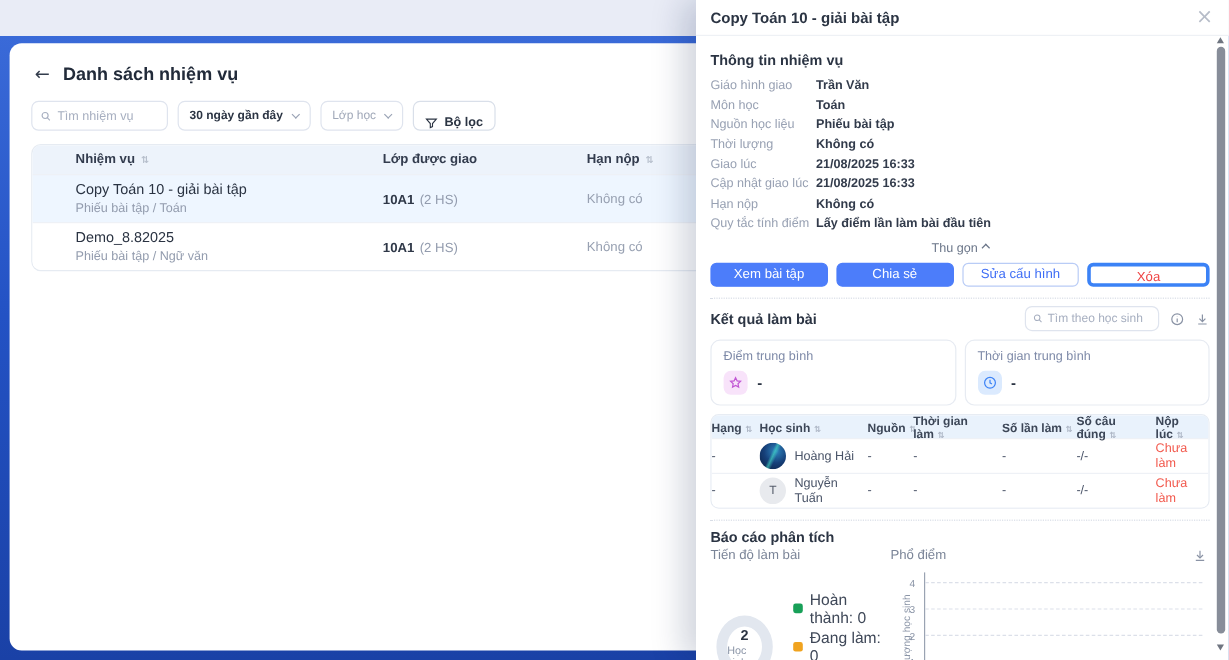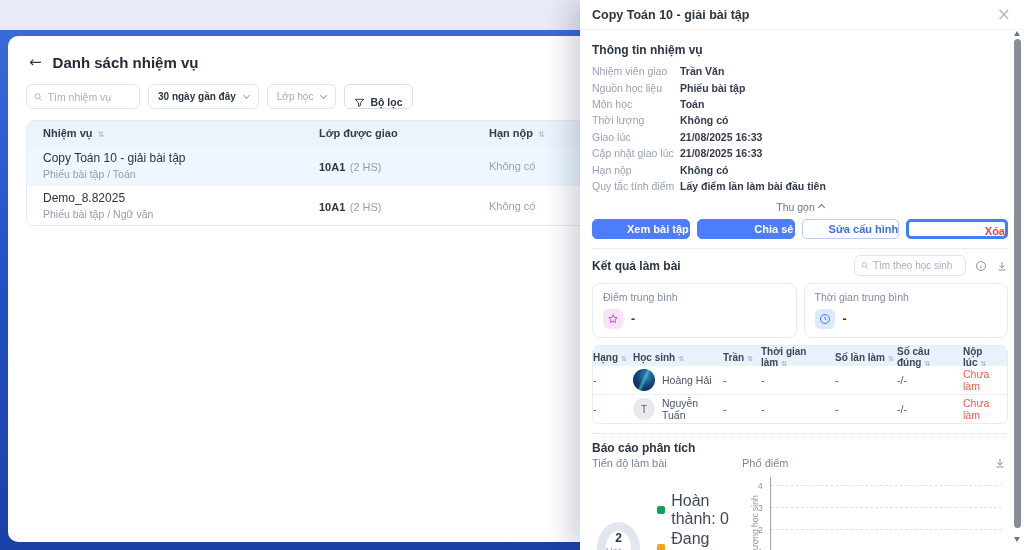--- a/index.html
+++ b/index.html
@@ -32,21 +32,21 @@
           transform:rotate(45deg); margin-top:-3px; }
   .chev-up { display:inline-block; width:5px; height:5px; border-left:1.2px solid #6b7689;
              border-top:1.2px solid #6b7689; transform:rotate(45deg); margin-left:4px; vertical-align:1px; }
   .filter-btn { height:25px; border:1px solid #d9dfe9; border-radius:6px; background:#fff;
                 display:flex; align-items:flex-end; gap:5px; padding:0 9px; font-size:10.5px;
                 font-weight:bold; color:#2b3443; cursor:pointer; font-family:"Liberation Sans",sans-serif; }
 
   .task-table { margin:11px 0 0 18px; width:988px; border:1px solid #e6ebf2; border-radius:8px; overflow:hidden; }
   .tt-grid { display:grid; grid-template-columns:292px 170px 1fr; align-items:center; }
   .tt-head { background:#edf3fb; height:24px; font-size:11px; font-weight:bold; color:#333c4e; }
-  .tt-head .cell:first-child, .tt-row .cell:first-child { padding-left:16px; }
+  .tt-head .cell:first-child, .tt-row .cell:first-child { padding-left:16px;margin-left:20px; }
   .tt-row { height:40px; border-top:1px solid #eef1f6; background:#fff; }
   .tt-row.selected { background:#eef6ff; }
   .sort { font-size:8px; color:#b7bfcc; margin-left:5px; }
   .row-title { font-size:12px; color:#2a3342; }
   .row-sub { font-size:10.5px; color:#939cae; margin-top:3px; }
   .cls-b { font-size:11px; font-weight:bold; color:#2f3848; }
   .cls-g { font-size:11px; color:#939cae; }
   .muted { font-size:11px; color:#98a1b2; }
 
   
@@ -59,22 +59,22 @@
   .d-body { position:relative; flex:1; padding:0 16px 0 12px; overflow:hidden; }
 
   .sec-heading { margin-top:13px; font-size:12px; font-weight:bold; color:#2b3443; }
   .info-rows { margin-top:6px; }
   .info-row { display:flex; height:16.4px; align-items:center; font-size:10.5px; }
   .info-label { width:88px; color:#98a1b3; flex:0 0 auto; }
   .info-value { color:#323b4b; font-weight:bold; }
   .collapse { text-align:center; margin-top:7px; font-size:10.5px; color:#6b7689; cursor:pointer; }
 
   .actions { display:flex; gap:7px; margin-top:6px; }
-  .btn { flex:1; height:20px; border-radius:5px; font-size:11px; font-weight:bold; line-height:18px;
-         text-align:right; cursor:pointer; font-family:"Liberation Sans",sans-serif; }
+  .btn { flex:1; height:20px; border-radius:5px; font-size:11px; font-weight:normal; line-height:18px;
+         text-align:center; cursor:pointer; font-family:"Liberation Sans",sans-serif; }
   .btn.primary { background:#4c7dfa; color:#fff; border:1px solid #4c7dfa; }
   .btn.outline-blue { background:#fff; color:#3f6ef5; border:1px solid #b9ccf6; }
   .btn.outline-red { background:#fff; color:#ef4444; border:3px solid #3b82f6; }
 
   .dotted { border-top:1px dotted #d8dde6; margin-top:9px; }
 
   .results-head { display:flex; align-items:center; margin-top:6px; gap:9px; }
   .results-head .sec-heading2 { font-size:12px; font-weight:bold; color:#2b3443; margin-right:auto; }
   .mini-search { width:112px; height:21px; border:1px solid #dfe4ee; border-radius:6px;
                  display:flex; align-items:center; gap:4px; padding:0 6px; }
@@ -109,21 +109,21 @@
   .status-red { color:#f2594d; }
 
   .report-row { display:flex; margin-top:2px; }
   .report-left { width:150px; flex:0 0 auto; }
   .report-sub { font-size:11px; color:#7b8598; }
   .donut-area { display:flex; align-items:center; gap:17px; margin-top:20px; }
   .donut { width:52px; height:52px; border:9px solid #e2e7ef; border-radius:50%; margin-left:5px;
            display:flex; flex-direction:column; align-items:center; justify-content:center; }
   .donut-value { font-size:12px; font-weight:bold; color:#2b3443; }
   .donut-label { font-size:9px; color:#8b95a7; margin-top:1px; }
-  .legend-item { display:flex; align-items:center; font-size:16px; color:#3f4858; margin:2.5px 0; }
+  .legend-item { display:flex; align-items:center; font-size:13px; color:#3f4858; margin:2.5px 0; }
   .sq { width:8px; height:8px; border-radius:2px; margin-right:6px; flex:0 0 auto; }
   .sq.done { background:#18a058; }
   .sq.doing { background:#f0a31f; }
   .sq.notyet { background:#e3e7ee; }
 
   .report-right { flex:1; position:relative; }
   .dl-abs { position:absolute; right:2px; top:0; }
   .histogram { position:relative; margin-top:8px; height:120px; }
   .h-ylabel { position:absolute; left:-22px; top:48px; font-size:8.5px; color:#8b95a7;
               transform:rotate(-90deg); transform-origin:center; width:70px; text-align:center; }
@@ -219,30 +219,30 @@
   <div class="d-head">
     <span class="d-title">Copy Toán 10 - giải bài tập</span>
     <span class="d-close glyph">×</span>
   </div>
 
   <div class="d-body">
     <div class="sec-heading">Thông tin nhiệm vụ</div>
 
     <div class="info-rows">
       <div class="info-row">
-        <span class="info-label">Nhiệm viên giao</span>
+        <span class="info-label">Giáo hình giao</span>
         <span class="info-value">Trần Văn</span>
+      </div>
+      <div class="info-row">
+        <span class="info-label">Môn học</span>
+        <span class="info-value">Toán</span>
       </div>
       <div class="info-row">
         <span class="info-label">Nguồn học liệu</span>
         <span class="info-value">Phiếu bài tập</span>
-      </div>
-      <div class="info-row">
-        <span class="info-label">Môn học</span>
-        <span class="info-value">Toán</span>
       </div>
       <div class="info-row">
         <span class="info-label">Thời lượng</span>
         <span class="info-value">Không có</span>
       </div>
       <div class="info-row">
         <span class="info-label">Giao lúc</span>
         <span class="info-value">21/08/2025 16:33</span>
       </div>
       <div class="info-row">
@@ -320,21 +320,21 @@
           </span>
           <span class="stat-value">-</span>
         </div>
       </div>
     </div>
 
     <div class="stu-table">
       <div class="st-grid st-head">
         <div class="cell"><span>Hạng</span><span class="st-sort glyph">⇅</span></div>
         <div class="cell"><span>Học sinh</span><span class="st-sort glyph">⇅</span></div>
-        <div class="cell"><span>Trần</span><span class="st-sort glyph">⇅</span></div>
+        <div class="cell"><span>Nguồn</span><span class="st-sort glyph">⇅</span></div>
         <div class="cell"><span>Thời gian làm</span><span class="st-sort glyph">⇅</span></div>
         <div class="cell"><span>Số lần làm</span><span class="st-sort glyph">⇅</span></div>
         <div class="cell"><span>Số câu đúng</span><span class="st-sort glyph">⇅</span></div>
         <div class="cell"><span>Nộp lúc</span><span class="st-sort glyph">⇅</span></div>
       </div>
 
       <div class="st-grid st-row">
         <div class="cell">-</div>
         <div class="cell stu-cell">
           <span class="avatar photo"></span>

